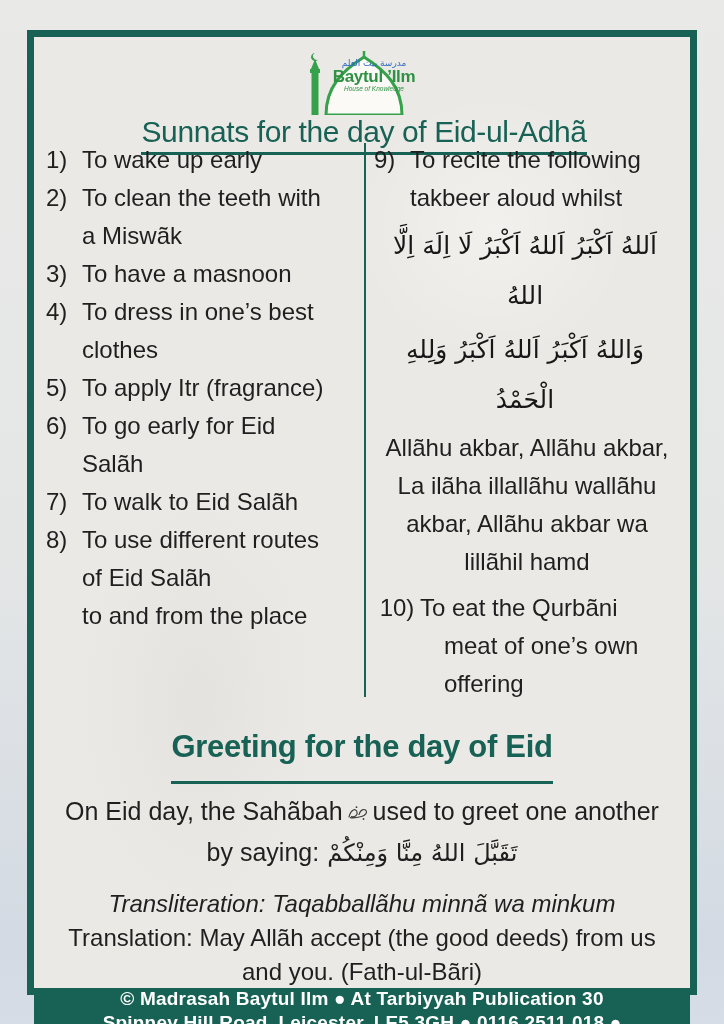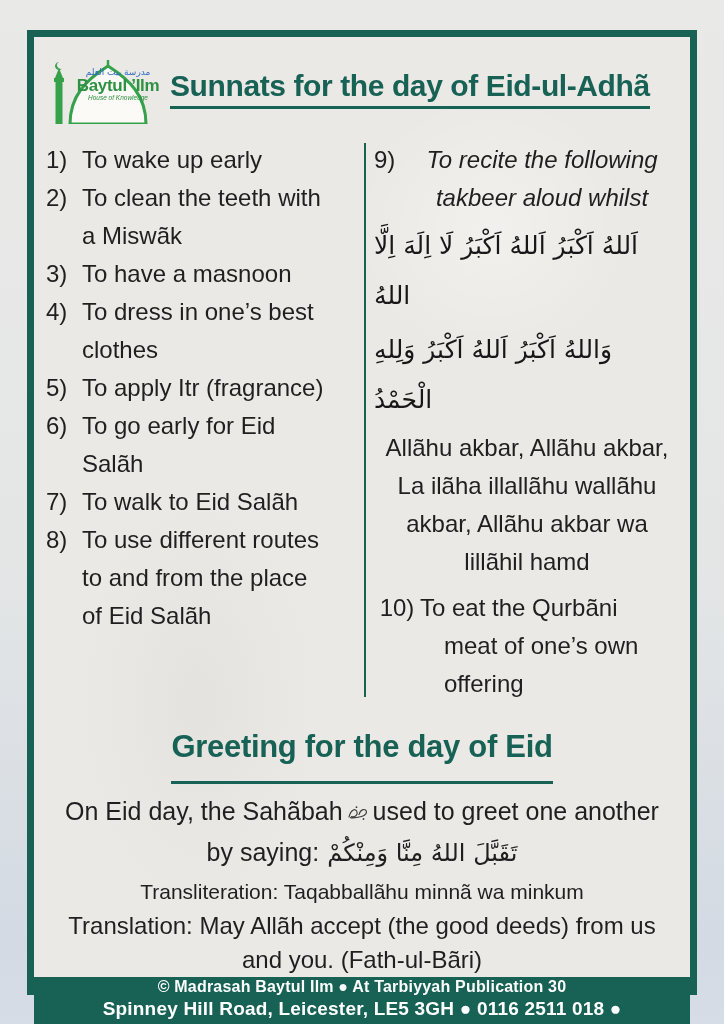--- a/index.html
+++ b/index.html
@@ -18,75 +18,75 @@
     box-sizing:border-box;border:7px solid var(--teal);
     background:
       radial-gradient(closest-side at 70% 20%,rgba(255,255,255,.35),rgba(255,255,255,0) 70%),
       radial-gradient(closest-side at 25% 70%,rgba(180,180,175,.12),rgba(180,180,175,0) 70%),
       #ebe9e5;
     display:flex;flex-direction:column;
   }
   .content{flex:1;padding:6px 10px 0 10px;position:relative;}
 
   
-  .hdr{display:flex;align-items:center;height:88px;margin:2px 0 0 2px;}
+  .hdr{display:flex;align-items:center;height:88px;margin:2px 0 0 2px;flex-direction:column;}
   .logo{position:relative;width:122px;height:70px;flex:none;}
   .logo svg{position:absolute;left:0;top:0;}
   .logo .ltxt{position:absolute;left:26px;top:14px;width:92px;text-align:center;line-height:1.05;}
   .logo .l-ar{font-family:"DejaVu Sans",sans-serif;font-size:9px;color:#2f6cc1;}
   .logo .l-en{font-size:17px;font-weight:bold;color:#2f9143;letter-spacing:-.3px;}
   .logo .l-tag{font-size:6.5px;font-style:italic;color:#2f9143;}
   .title{
-    font-size:30px;font-weight:bold;color:var(--teal);letter-spacing:-.4px;
+    font-size:30px;font-weight:normal;color:var(--teal);letter-spacing:-.4px;
     white-space:nowrap;margin-left:2px;
     display:inline-block;border-bottom:3px solid var(--teal);padding-bottom:3px;
   }
 
   
   .cols{display:flex;margin-top:8px;}
   .col-l{width:320px;flex:none;padding-left:2px;box-sizing:border-box;}
   .vdiv{width:2px;background:var(--teal);flex:none;margin:2px 0 6px 0;}
   .col-r{flex:1;padding-left:8px;}
   .item{display:flex;font-size:24px;line-height:38px;}
   .item .num{flex:none;width:36px;}
   .item .num.wide{width:46px;text-align:center;}
   .item .lines{flex:1;min-width:0;}
   .item .line{display:block;}
-  .item.center-lines .lines{text-align:center;padding-right:6px;font-style:italic;}
+  .item.center-lines .lines{text-align:left;padding-right:6px;}
   .item.indent-cont .line + .line{padding-left:24px;}
 
   .arabic-line{
-    font-family:"DejaVu Sans",sans-serif;direction:rtl;text-align:left;
+    font-family:"DejaVu Sans",sans-serif;direction:rtl;text-align:center;
     font-size:25px;line-height:50px;margin:4px 4px 2px 0;color:#171717;
   }
   .translit{
     font-size:24px;line-height:38px;text-align:center;margin:4px 0 8px 0;
   }
 
   
   .greet{text-align:center;margin-top:10px;}
   .greet-h{
     display:inline-block;font-size:31px;font-weight:bold;color:var(--teal);
     border-bottom:3px solid var(--teal);padding-bottom:16px;letter-spacing:-.3px;
     margin:16px 0 10px 0;
   }
   .greet-l1{font-size:25px;line-height:34px;}
   .greet-l2{font-size:25px;line-height:44px;}
   .greet-ar{font-family:"DejaVu Sans",sans-serif;direction:rtl;unicode-bidi:isolate;font-size:24px;margin-left:8px;}
   .honorific{display:inline-block;vertical-align:-2px;margin:0 4px;}
-  .greet-translit{font-size:21px;line-height:34px;}
+  .greet-translit{font-size:24px;line-height:34px;margin-top:12px;font-style:italic;}
   .greet-trans{font-size:24px;line-height:34px;width:620px;margin:0 auto;}
 
   
   .foot{
     flex:none;height:66px;background:var(--teal);color:#fff;
     display:flex;flex-direction:column;justify-content:center;align-items:center;
     font-weight:bold;text-align:center;gap:2px;
   }
-  .foot .f1{font-size:16px;letter-spacing:.2px;}
+  .foot .f1{font-size:19px;letter-spacing:.2px;}
   .foot .f2{font-size:19px;letter-spacing:.2px;}
 </style>
 </head>
 <body>
 
 <div class="card">
   <div class="content">
 
     <div class="hdr">
       <div class="logo">
@@ -154,22 +154,22 @@
         <div class="item">
           <span class="num">7)</span>
           <span class="lines">
               <span class="line">To walk to Eid Salãh</span>
             </span>
         </div>
         <div class="item">
           <span class="num">8)</span>
           <span class="lines">
             <span class="line">To use different routes</span>
+            <span class="line">of Eid Salãh</span>
             <span class="line">to and from the place</span>
-            <span class="line">of Eid Salãh</span>
           </span>
         </div>
       </div>
 
       <div class="vdiv"></div>
 
       <div class="col-r">
         <div class="item center-lines">
           <span class="num">9)</span>
           <span class="lines">

